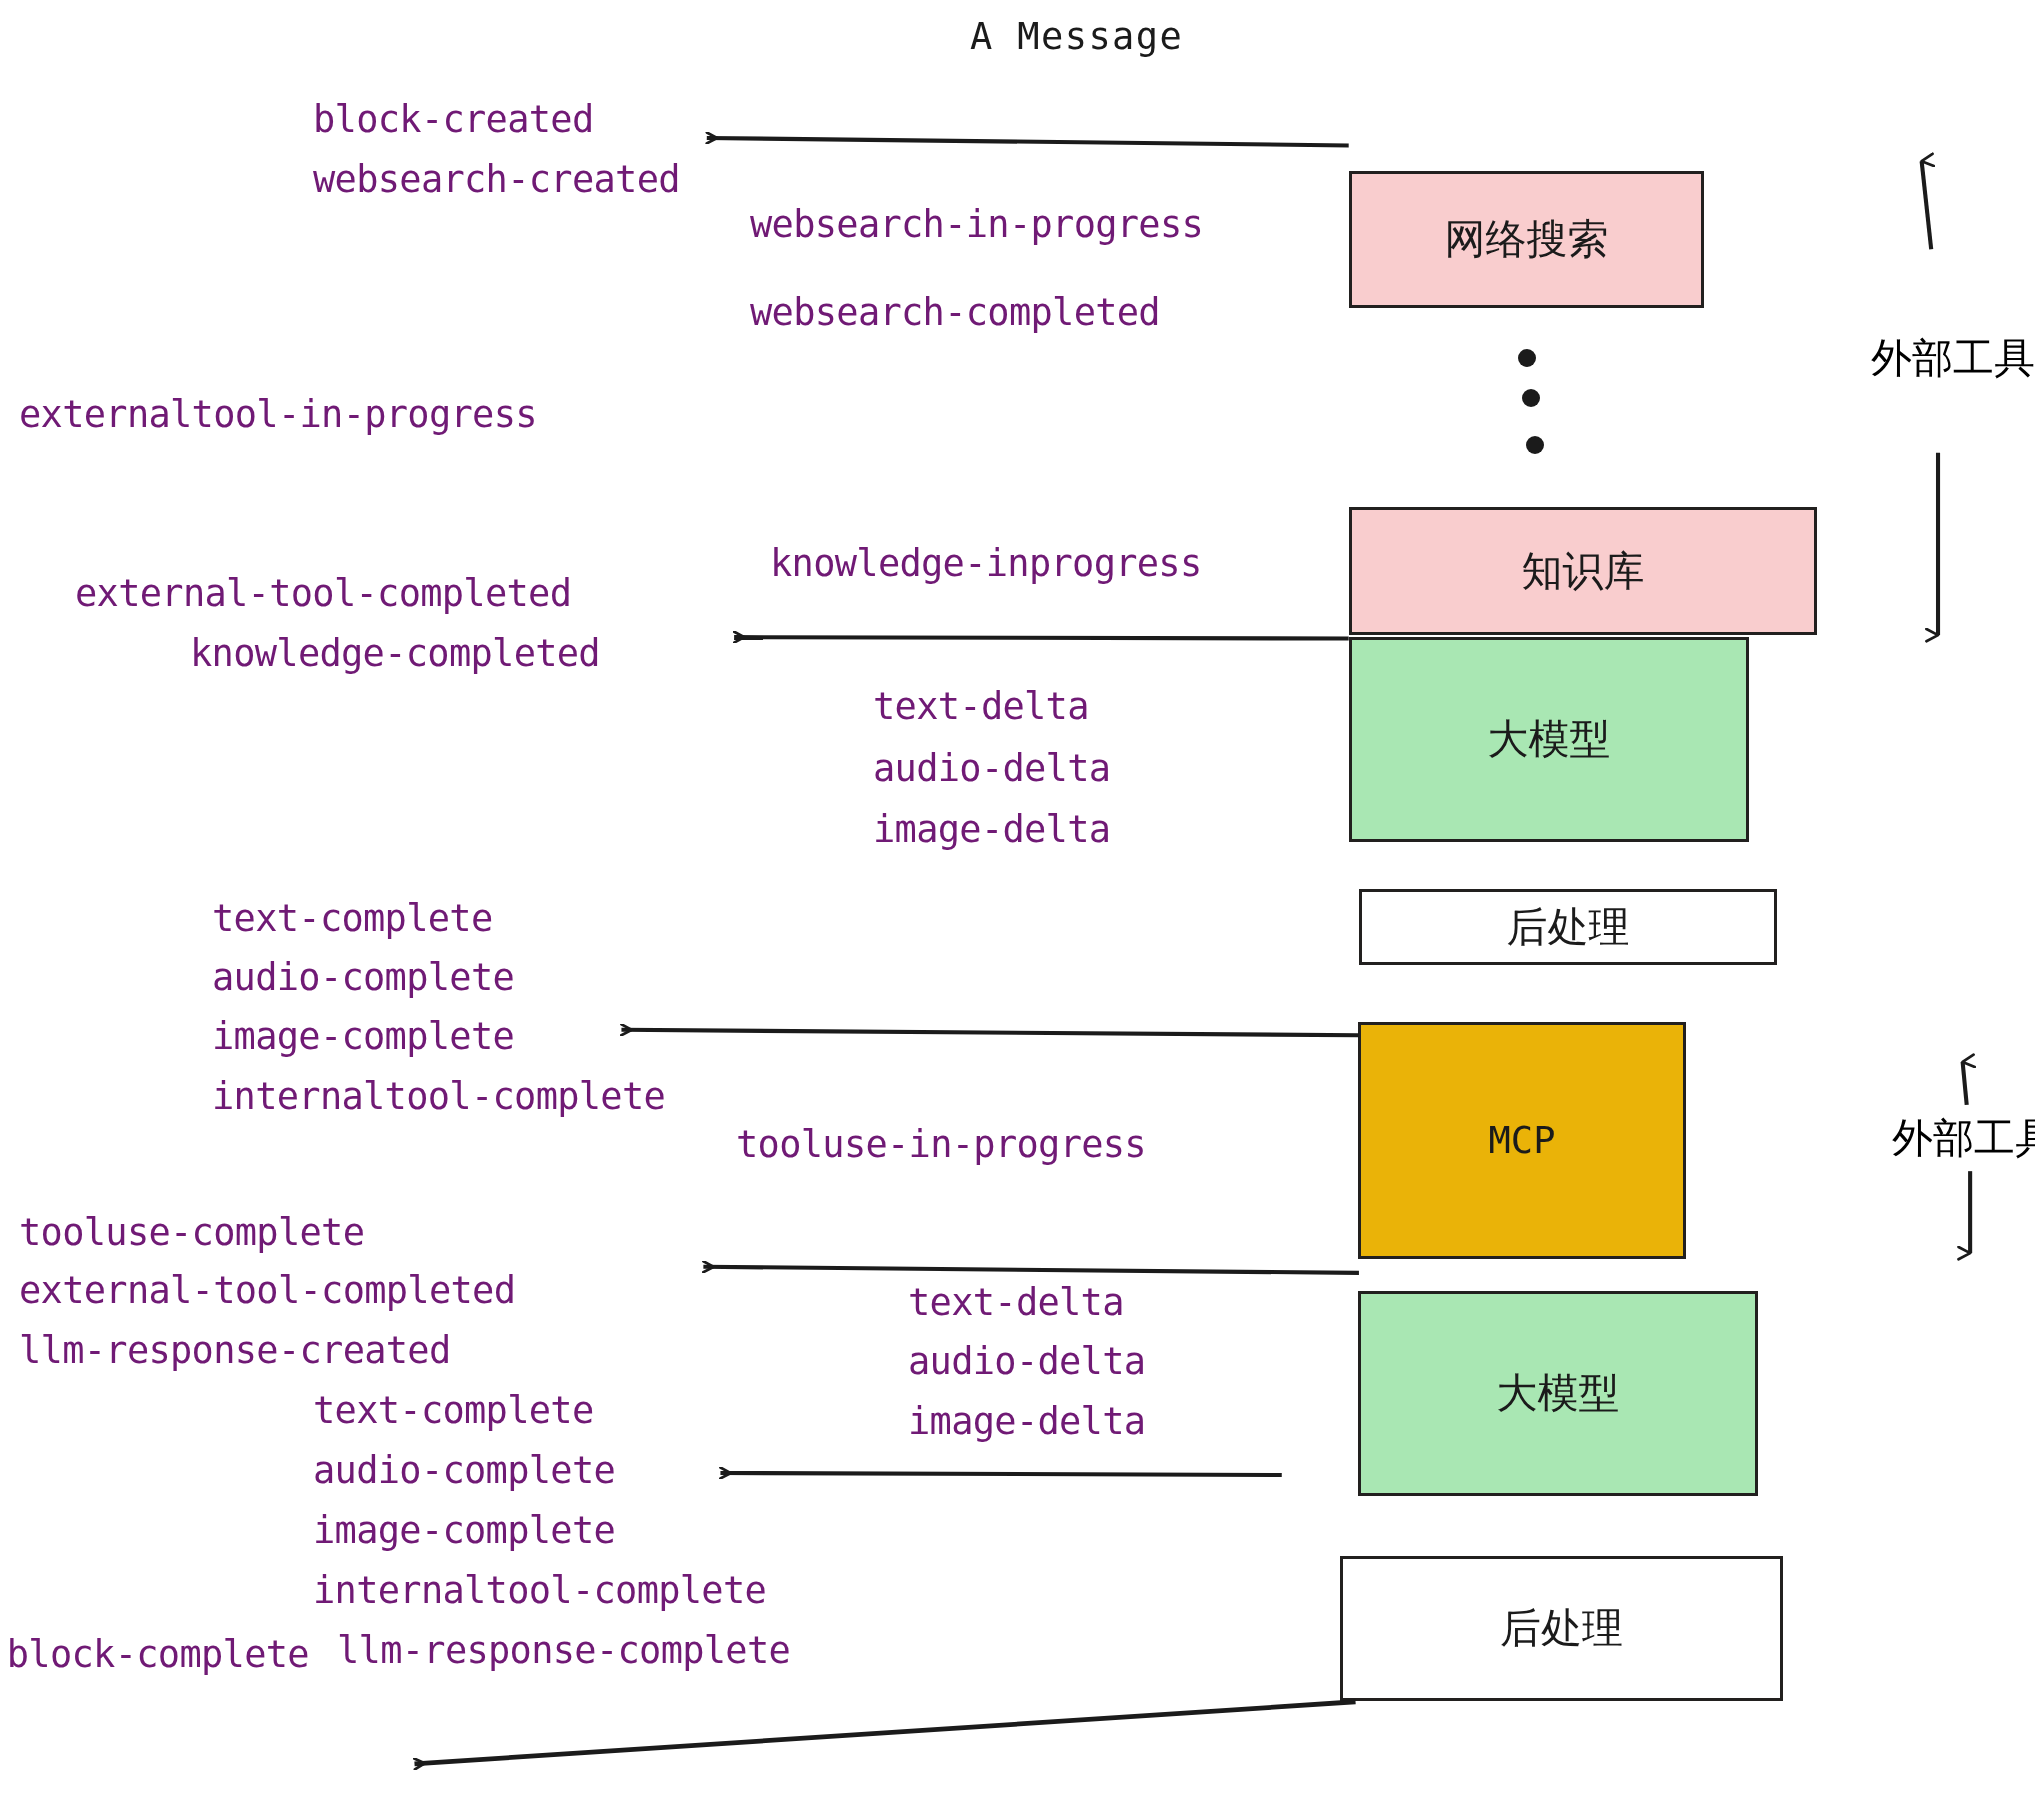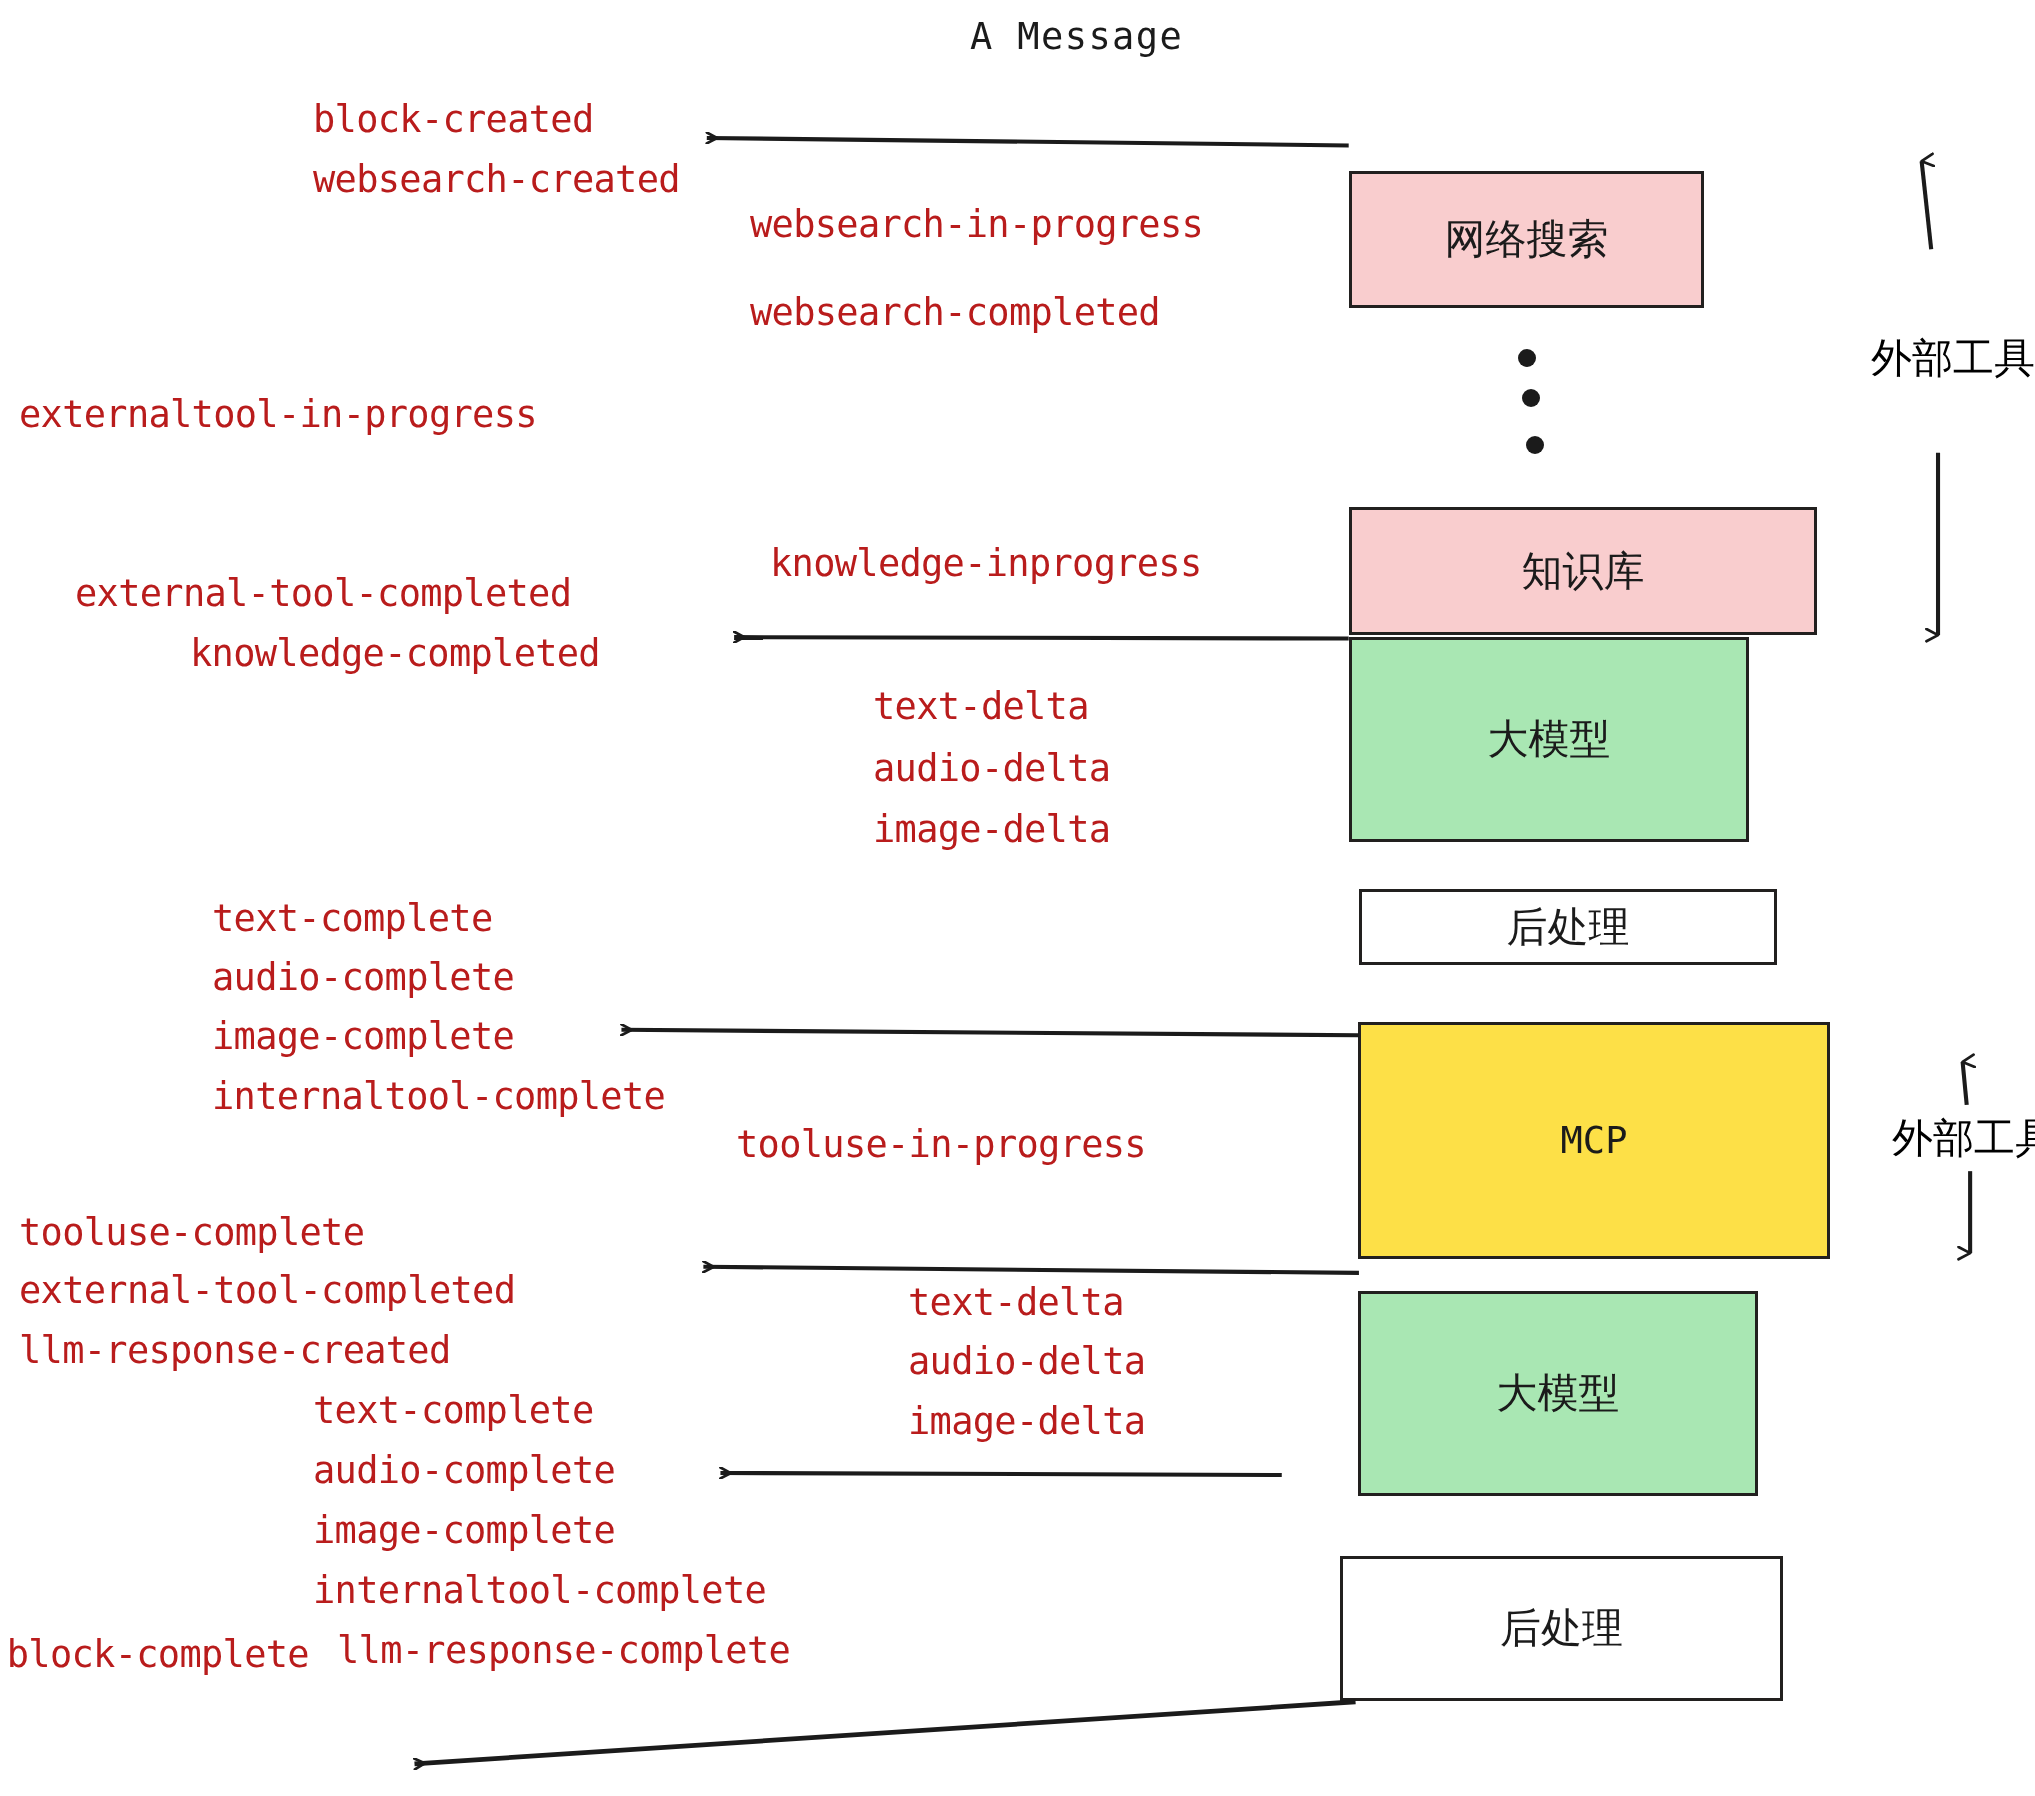--- a/index.html
+++ b/index.html
@@ -16,21 +16,21 @@
     font-family: "DejaVu Sans Mono", "Liberation Mono", monospace;
     color: #1f1f1f;
   }
   .evt {
     position: absolute;
     white-space: nowrap;
     font-family: "DejaVu Sans Mono", "Liberation Mono", monospace;
     font-size: 37px;
     line-height: 1;
     letter-spacing: -0.7px;
-    color: #b91c1c;
+    color: #701a75;
   }
   .title {
     position: absolute;
     white-space: nowrap;
     font-family: "DejaVu Sans Mono", "Liberation Mono", monospace;
     font-size: 37px;
     line-height: 1;
     letter-spacing: 1.4px;
     color: #1b1b1b;
   }
@@ -123,21 +123,21 @@
   </div>
 
   <div class="node" style="left:1349px; top:637px; width:400px; height:205px; background:#a9e7b3;">
     <span>大模型</span>
   </div>
 
   <div class="node" style="left:1359px; top:889px; width:418px; height:76px; background:#ffffff;">
     <span>后处理</span>
   </div>
 
-  <div class="node mcp-label" style="left:1358px; top:1022px; width:472px; height:237px; background:#fde047;">
+  <div class="node mcp-label" style="left:1358px; top:1022px; width:328px; height:237px; background:#eab308;">
     <span>MCP</span>
   </div>
 
   <div class="node" style="left:1358px; top:1291px; width:400px; height:205px; background:#a9e7b3;">
     <span>大模型</span>
   </div>
 
   <div class="node" style="left:1340px; top:1556px; width:443px; height:145px; background:#ffffff;">
     <span>后处理</span>
   </div>

